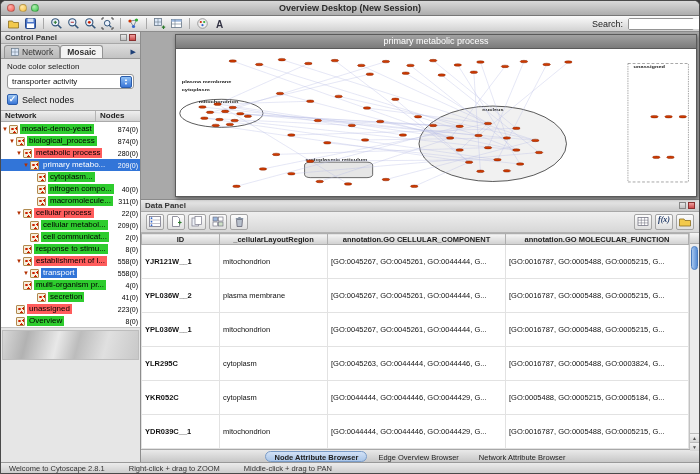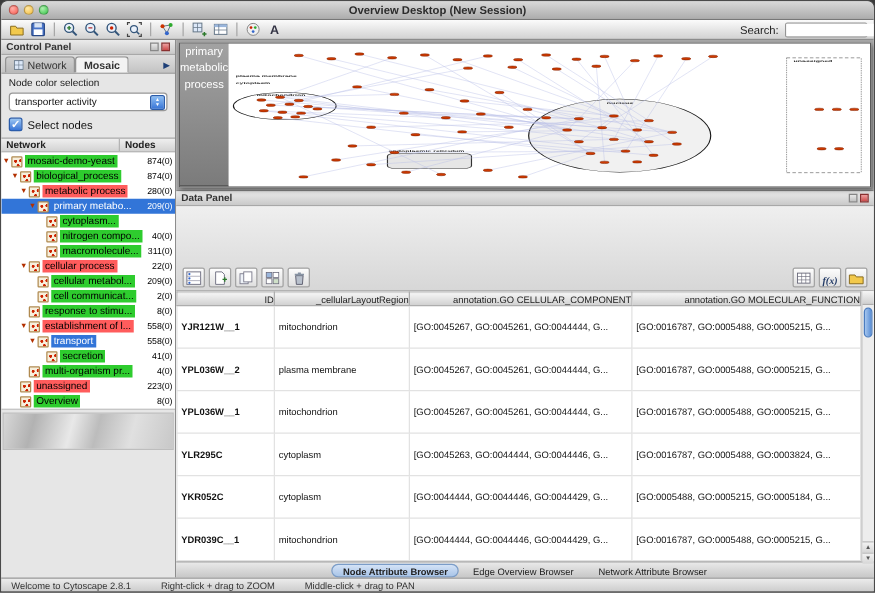--- a/index.html
+++ b/index.html
@@ -86,41 +86,41 @@
   .tree-label.c-blue { background:#3275d8; color:#fff; }
   .tree-count { margin-left:auto; flex:0 0 auto; font-size:7px; color:#000; }
 
   .cp-filler { flex:1; background:#e6e6e6; border-top:1px solid #c6c6c6; padding-top:2px; }
   .overview-thumb { height:30px; margin:0 1px; border:1px solid #bdbdbd;
                     background:linear-gradient(105deg,#d8d8d8 0%,#b2b2b2 18%,#e8e8e8 40%,#bcbcbc 55%,#e0e0e0 75%,#c8c8c8 100%); }
 
   
   .right-col { flex:1; display:flex; flex-direction:column; min-width:0; min-height:0; }
   .network-view { flex:1; position:relative; background:#a9a9a9; min-height:0; }
-  .inner-frame { position:absolute; inset:2px; border:1px solid #5a5a5a; display:flex; flex-direction:row;
-                 background:#fff; box-shadow:1px 2px 4px rgba(0,0,0,.45); }
+  .inner-frame { position:absolute; inset:2px; border:1px solid #5a5a5a; display:flex; flex-direction:column;
+                 background:#fff; box-shadow:1px 2px 4px rgba(0,0,0,.45);margin-left:32px; }
   .frame-titlebar { flex:0 0 13px; background:linear-gradient(#a2a2a2,#7b7b7b); color:#fff;
                     font-size:9px; text-align:center; line-height:13px; border-bottom:1px solid #5a5a5a; }
   .canvas { flex:1; position:relative; background:#fff; min-height:0; }
   #graph-svg { position:absolute; inset:0; width:100%; height:100%; }
 
   
   .data-panel { flex:0 0 111px; display:flex; flex-direction:column; background:#e2e2e2; border-top:1px solid #8a8a8a; }
   .dp-toolbar { flex:0 0 21px; display:flex; align-items:center; gap:3px; padding:2px 5px;
                 background:linear-gradient(#efefef,#d7d7d7); border-bottom:1px solid #b2b2b2; }
   .dp-btn { width:18px; height:16px; background:linear-gradient(#fdfdfd,#dfdfdf); border:1px solid #a4a4a4;
-            border-radius:2px; display:flex; align-items:flex-end; justify-content:center;margin-top:47px; }
+            border-radius:2px; display:flex; align-items:flex-start; justify-content:center; }
   .dp-spacer { flex:1; }
   .fx-label { font-size:8px; font-style:italic; font-family:"Liberation Serif",serif; color:#223a66; font-weight:bold; }
 
   .dp-table-wrap { flex:1; display:flex; min-height:0; background:#fff; }
   .dp-table-scroll { flex:1; overflow:hidden; }
   table.dp-table { width:100%; border-collapse:collapse; table-layout:fixed; font-size:7.5px; }
-  .dp-table th { background:linear-gradient(#f5f5f5,#d0d0d0); border:1px solid #adadad; font-weight:normal;
-                 height:11px; overflow:hidden; white-space:nowrap; font-size:7.5px; color:#222;text-align:right; }
+  .dp-table th { background:linear-gradient(#f5f5f5,#d0d0d0); border:1px solid #adadad; font-weight:bold;
+                 height:11px; overflow:hidden; white-space:nowrap; font-size:7.5px; color:#222; }
   .dp-table td { border:1px solid #e2e2e2; height:10px; padding:12px 3px; white-space:nowrap; overflow:hidden; color:#111; }
   .dp-table td.id-cell { font-weight:bold; }
   .dp-scroll { flex:0 0 10px; background:#ededed; border-left:1px solid #c2c2c2; position:relative; }
   .dp-corner { position:absolute; top:0; left:0; right:0; height:11px; background:linear-gradient(#f5f5f5,#d0d0d0);
                border-bottom:1px solid #adadad; }
   .dp-thumb { position:absolute; top:13px; left:1px; width:7px; height:24px; border-radius:4px;
               background:linear-gradient(90deg,#a6c6ee,#5a8fd6); border:1px solid #4a7cc0; }
   .scroll-arrows { position:absolute; bottom:0; left:0; right:0; height:16px; display:flex; flex-direction:column; }
   .scroll-arrow { flex:1; font-size:5px; color:#555; text-align:center; line-height:8px;
                   background:linear-gradient(#f2f2f2,#d6d6d6); border-top:1px solid #bbb; }
@@ -369,32 +369,32 @@
             <span class="tree-count">558(0)</span>
           </div>
           <div class="tree-row">
             <span style="flex: 0 0 21px;"></span>
             <span class="expander">▼</span>
             <span class="tree-icon"></span>
             <span class="tree-label c-blue">transport</span>
             <span class="tree-count">558(0)</span>
           </div>
           <div class="tree-row">
+            <span style="flex: 0 0 14px;"></span>
+            <span class="expander"></span>
+            <span class="tree-icon"></span>
+            <span class="tree-label c-green">multi-organism pr...</span>
+            <span class="tree-count">4(0)</span>
+          </div>
+          <div class="tree-row">
             <span style="flex: 0 0 28px;"></span>
             <span class="expander"></span>
             <span class="tree-icon"></span>
             <span class="tree-label c-green">secretion</span>
             <span class="tree-count">41(0)</span>
-          </div>
-          <div class="tree-row">
-            <span style="flex: 0 0 14px;"></span>
-            <span class="expander"></span>
-            <span class="tree-icon"></span>
-            <span class="tree-label c-green">multi-organism pr...</span>
-            <span class="tree-count">4(0)</span>
           </div>
           <div class="tree-row">
             <span style="flex: 0 0 7px;"></span>
             <span class="expander"></span>
             <span class="tree-icon"></span>
             <span class="tree-label c-red">unassigned</span>
             <span class="tree-count">223(0)</span>
           </div>
           <div class="tree-row">
             <span style="flex: 0 0 7px;"></span>

